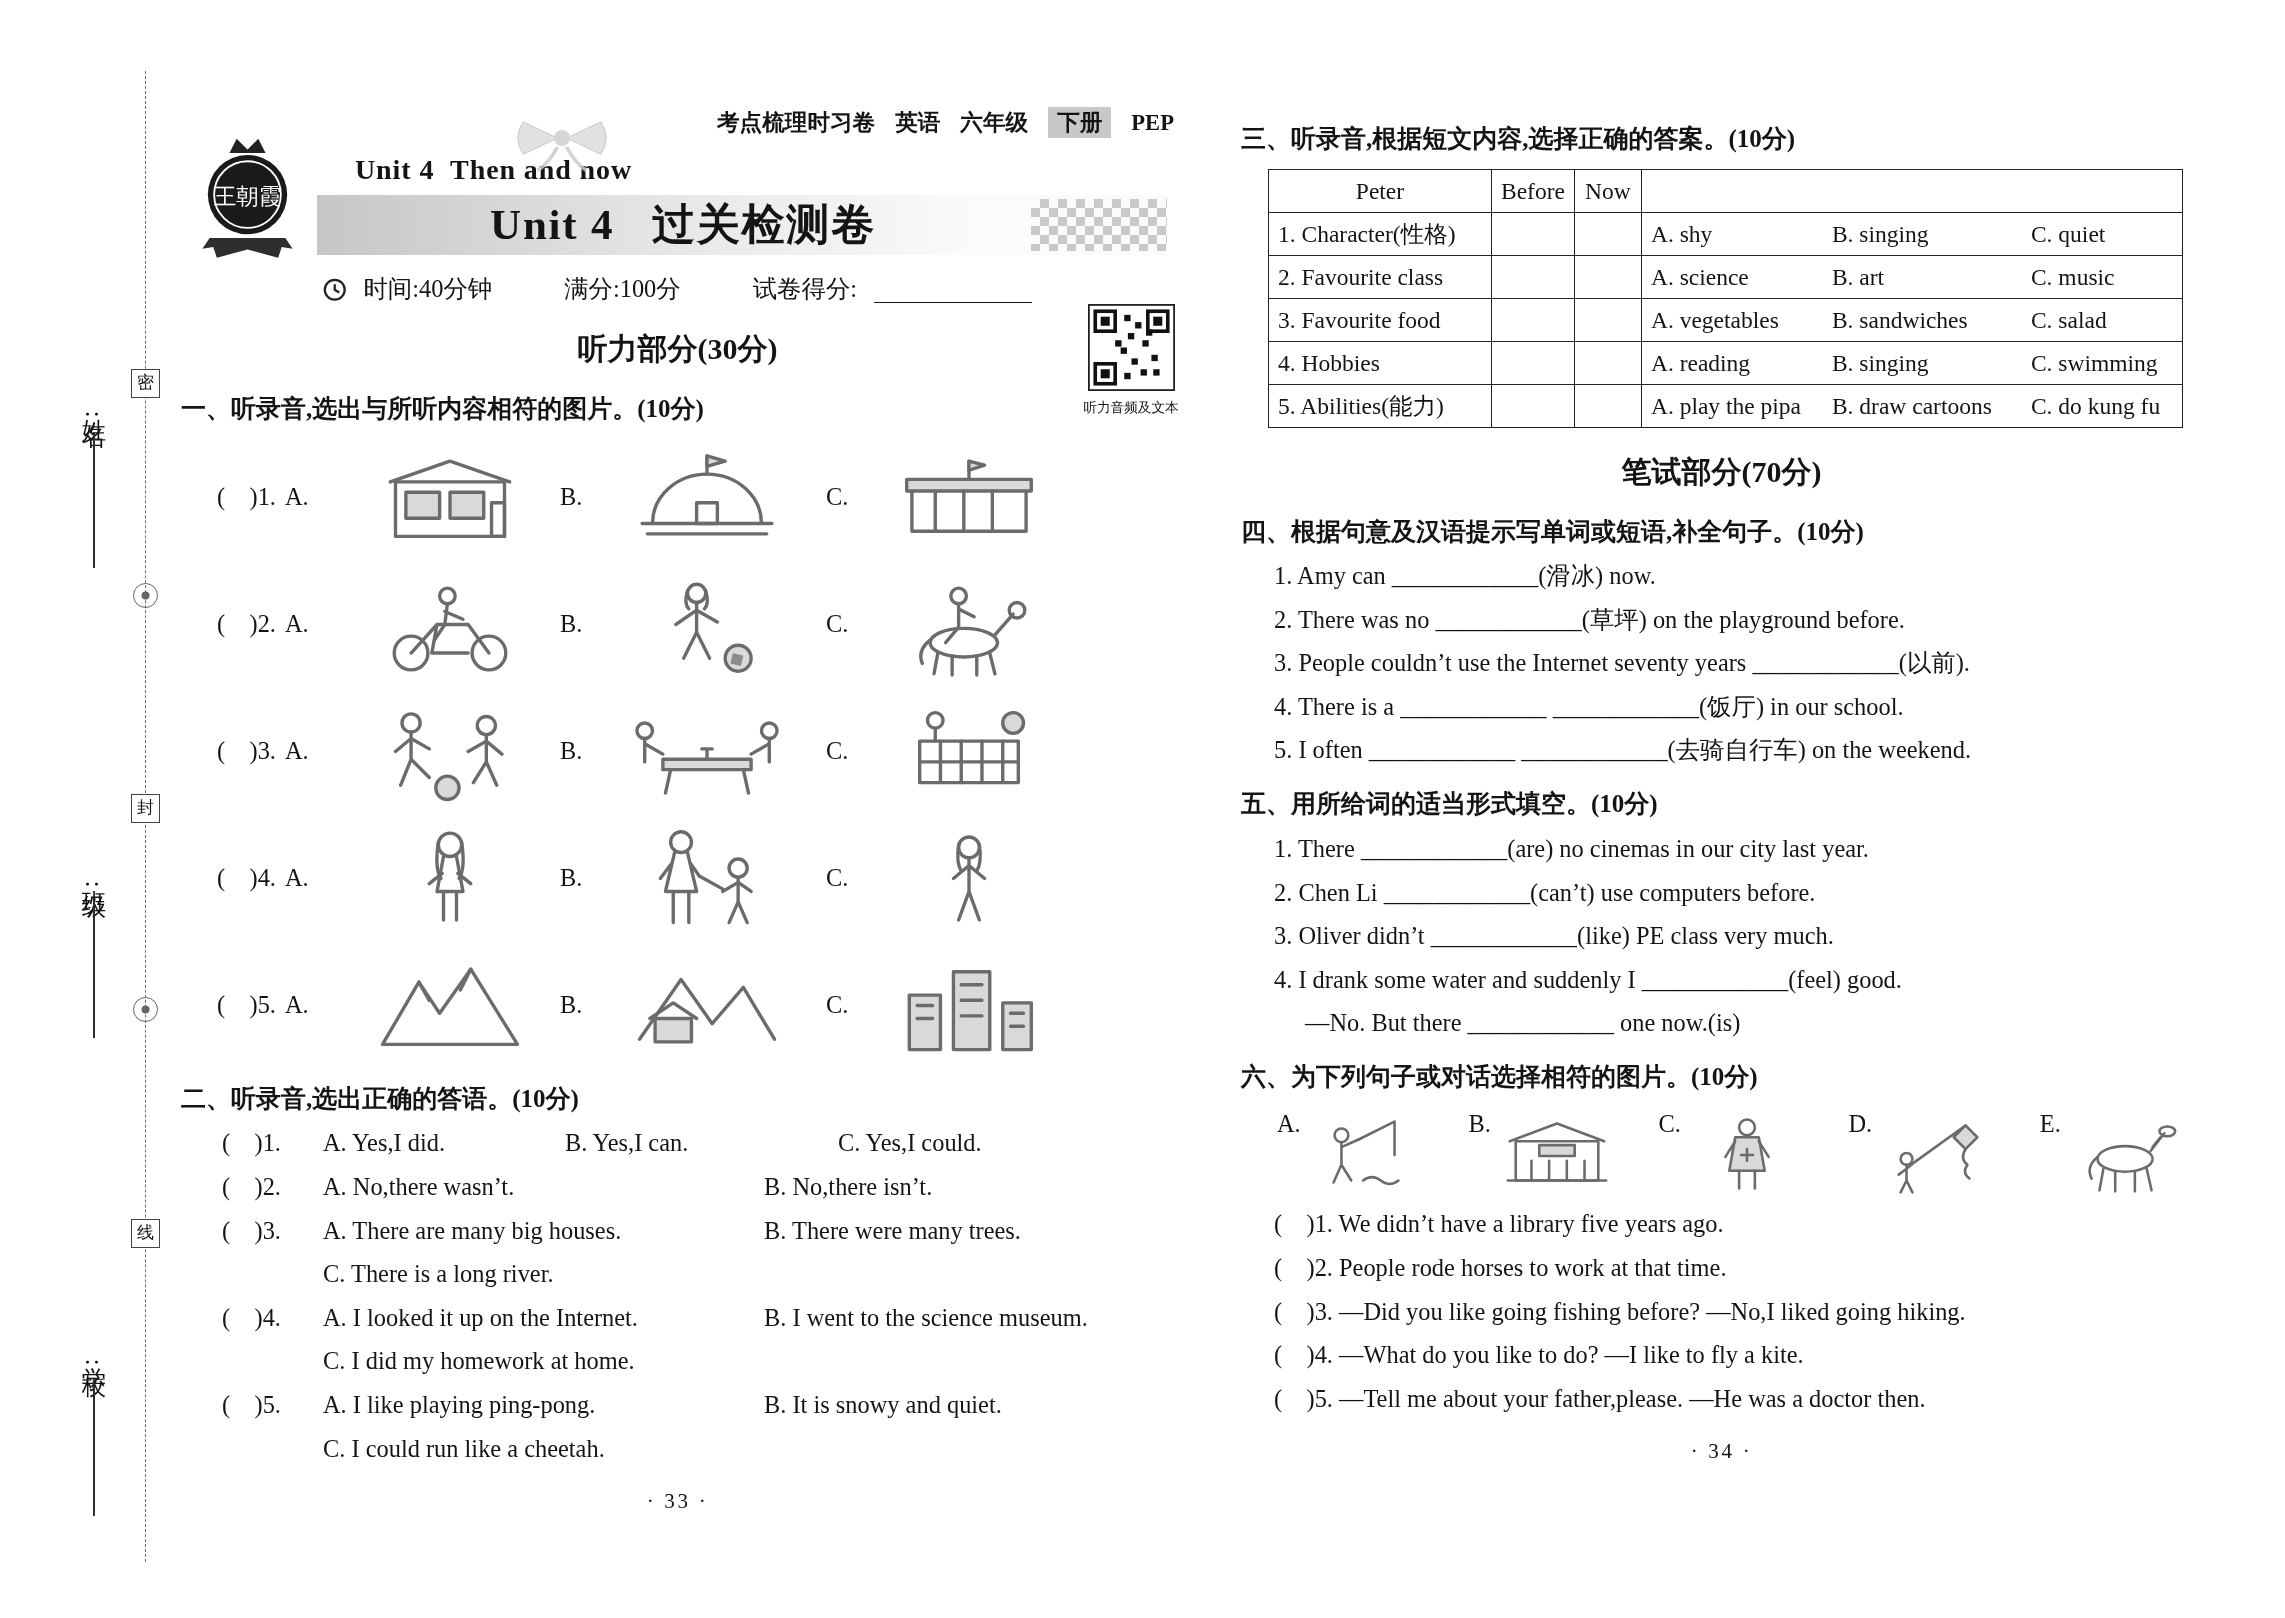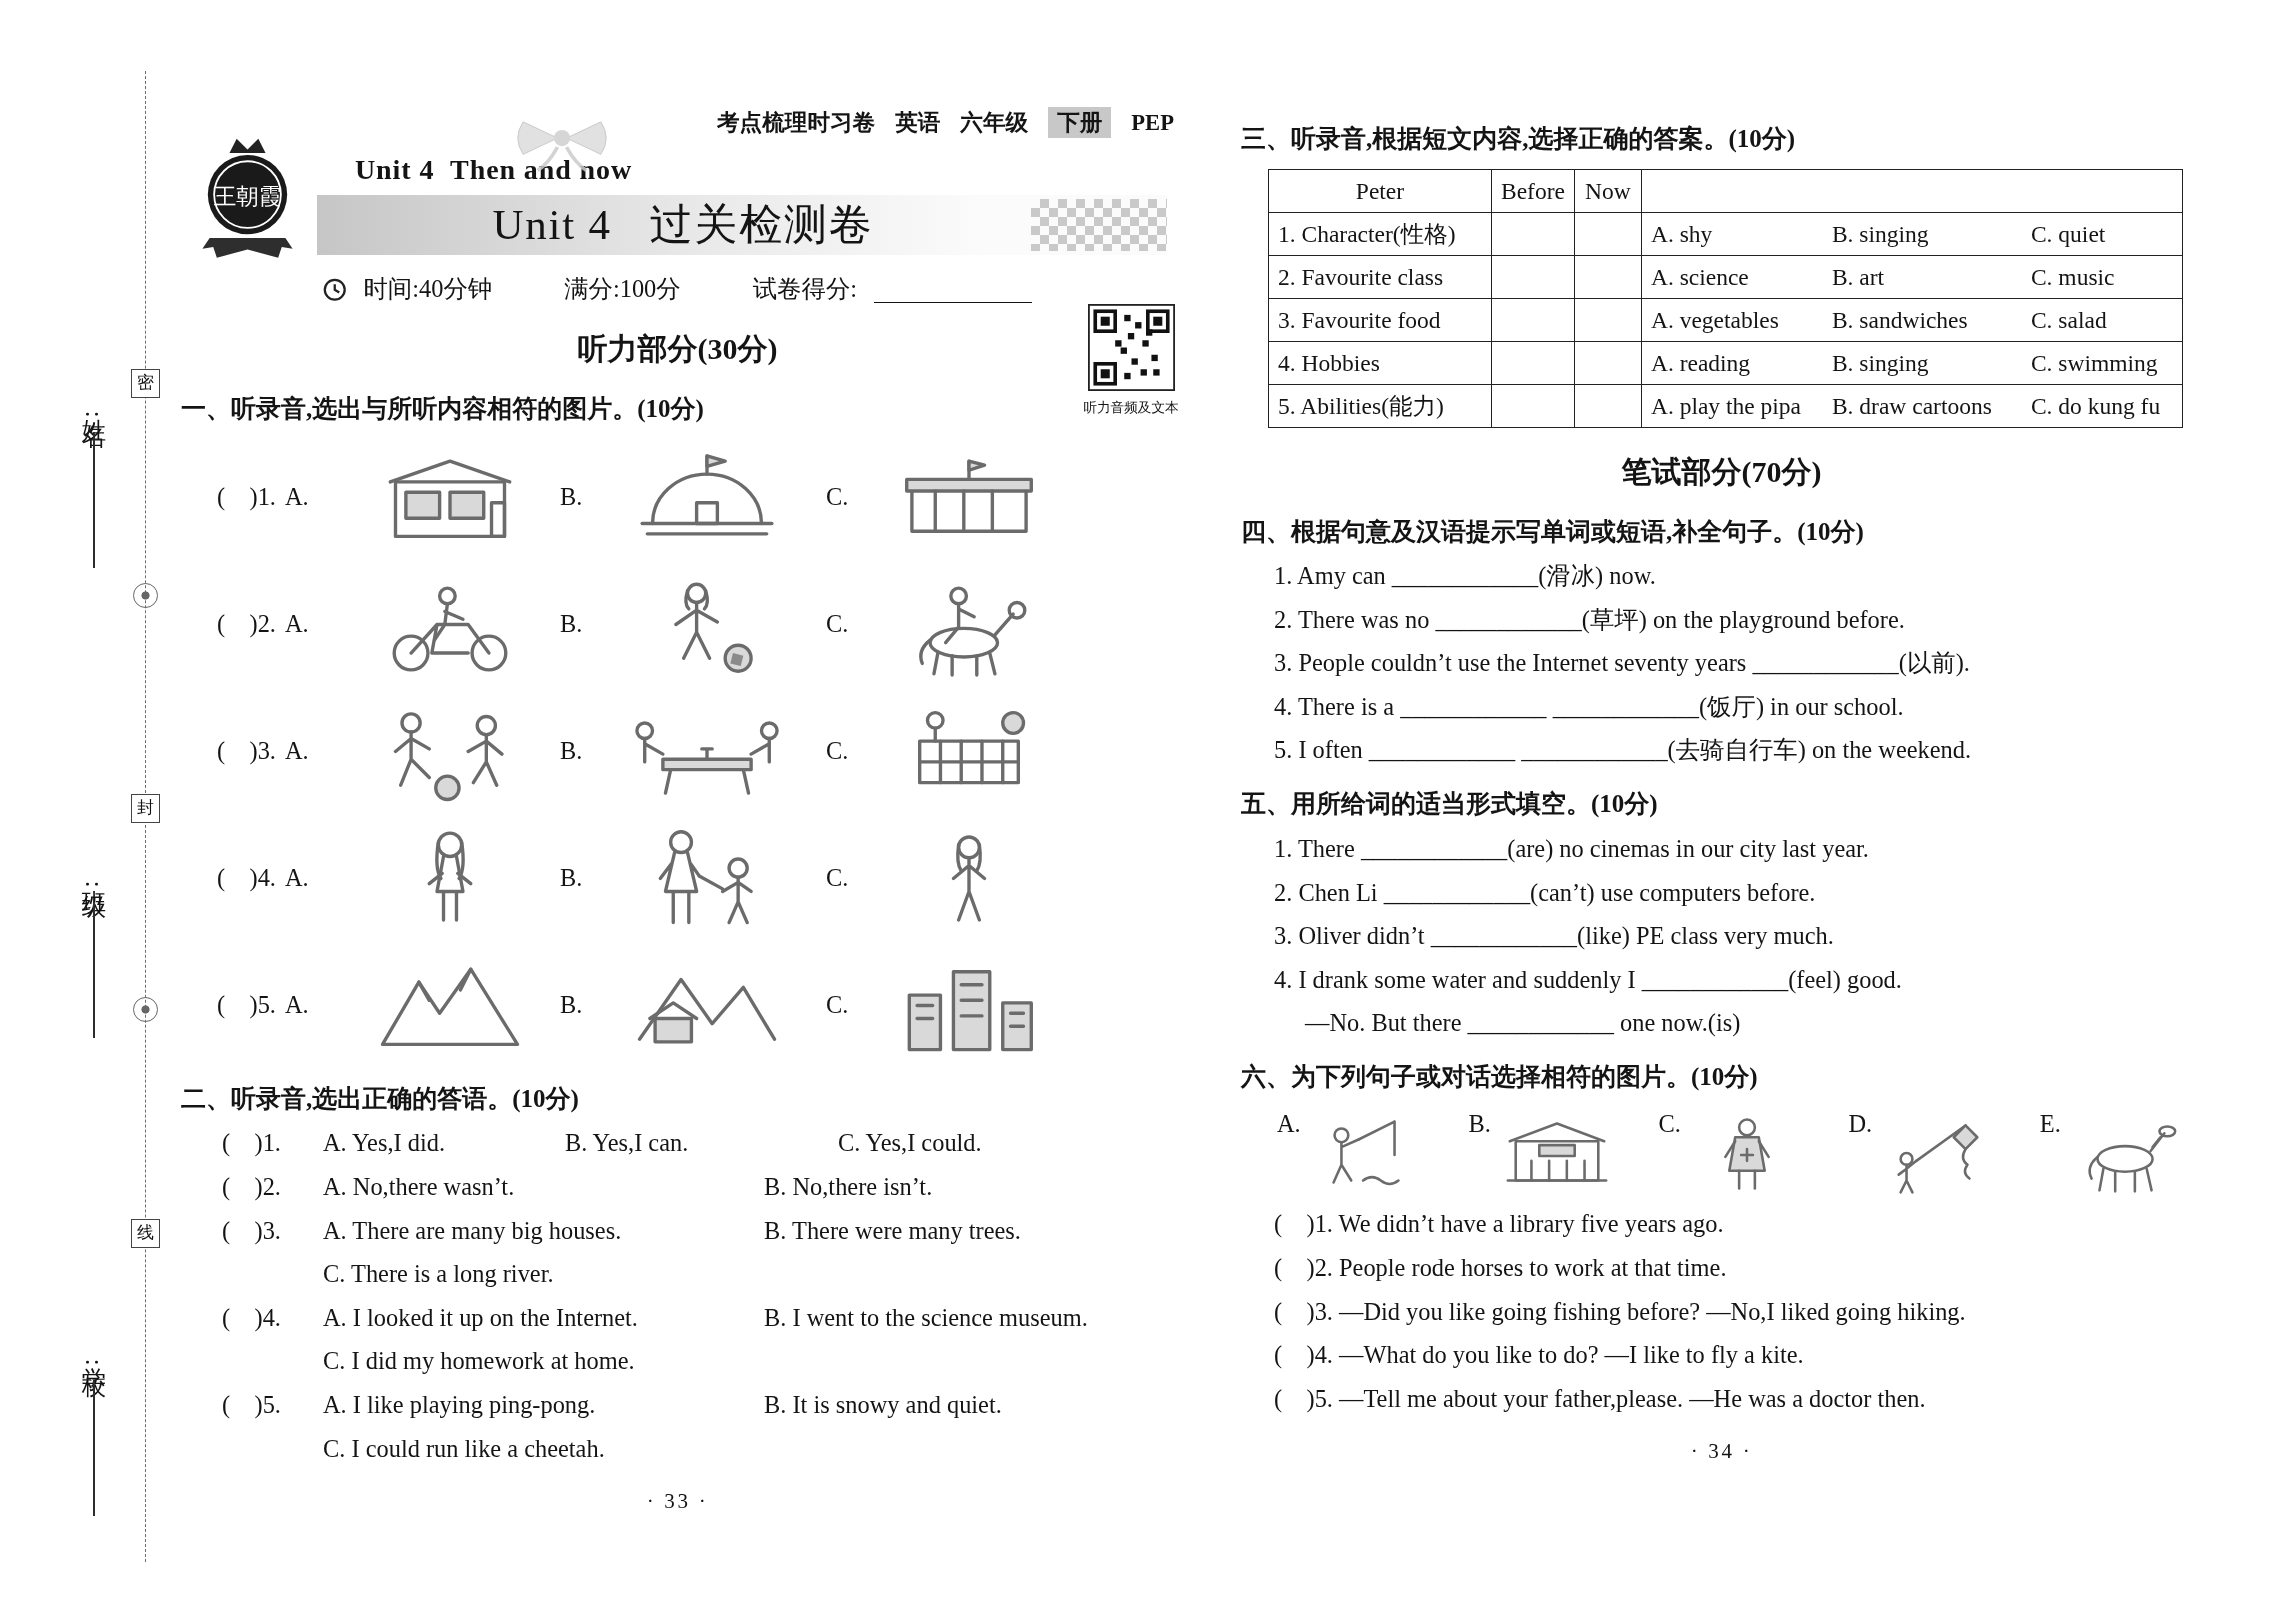--- a/index.html
+++ b/index.html
@@ -23,21 +23,21 @@
   .page-right{left:1241px;width:961px;}
 
   .lp-header{display:flex;justify-content:flex-end;align-items:center;gap:20px;font-size:22.6px;font-weight:bold;}
   .hl{background:#c8c8c8;padding:0 9px;}
   .unit-line{margin:16.3px 0 0 174px;font-size:28px;font-weight:bold;letter-spacing:0.9px;}
   .logo{position:absolute;left:16.3px;top:23.5px;}
   .bow{position:absolute;left:322px;top:3.6px;opacity:.85;}
   .title-bar{margin:9px 0 0 136px;width:850px;height:60px;position:relative;
              background:linear-gradient(90deg,#c6c6c6 0%,#e9e9e9 45%,#fbfbfb 78%);
              display:flex;align-items:center;justify-content:center;}
-  .title-text{font-size:43px;font-weight:normal;letter-spacing:1.8px;padding-right:118px;}
+  .title-text{font-size:43px;font-weight:bold;letter-spacing:1.8px;padding-right:118px;}
   .checker{position:absolute;right:0;top:3.6px;width:136px;height:52px;opacity:.8;
     background-image:linear-gradient(45deg,#bdbdbd 25%,transparent 25%,transparent 75%,#bdbdbd 75%),
                      linear-gradient(45deg,#bdbdbd 25%,transparent 25%,transparent 75%,#bdbdbd 75%);
     background-size:18px 18px;background-position:0 0,9px 9px;}
   .time-line{margin-top:18px;display:flex;justify-content:center;align-items:center;gap:17px;font-size:24.4px;}
   .gap{display:inline-block;width:38px;}
   .score-blank{display:inline-block;width:158px;height:27px;border-bottom:1.8px solid #141414;}
   .center-head{text-align:center;font-size:30px;font-weight:bold;margin-top:23.5px;}
   .sec-title{font-size:25px;font-weight:bold;margin-top:22px;}
 

